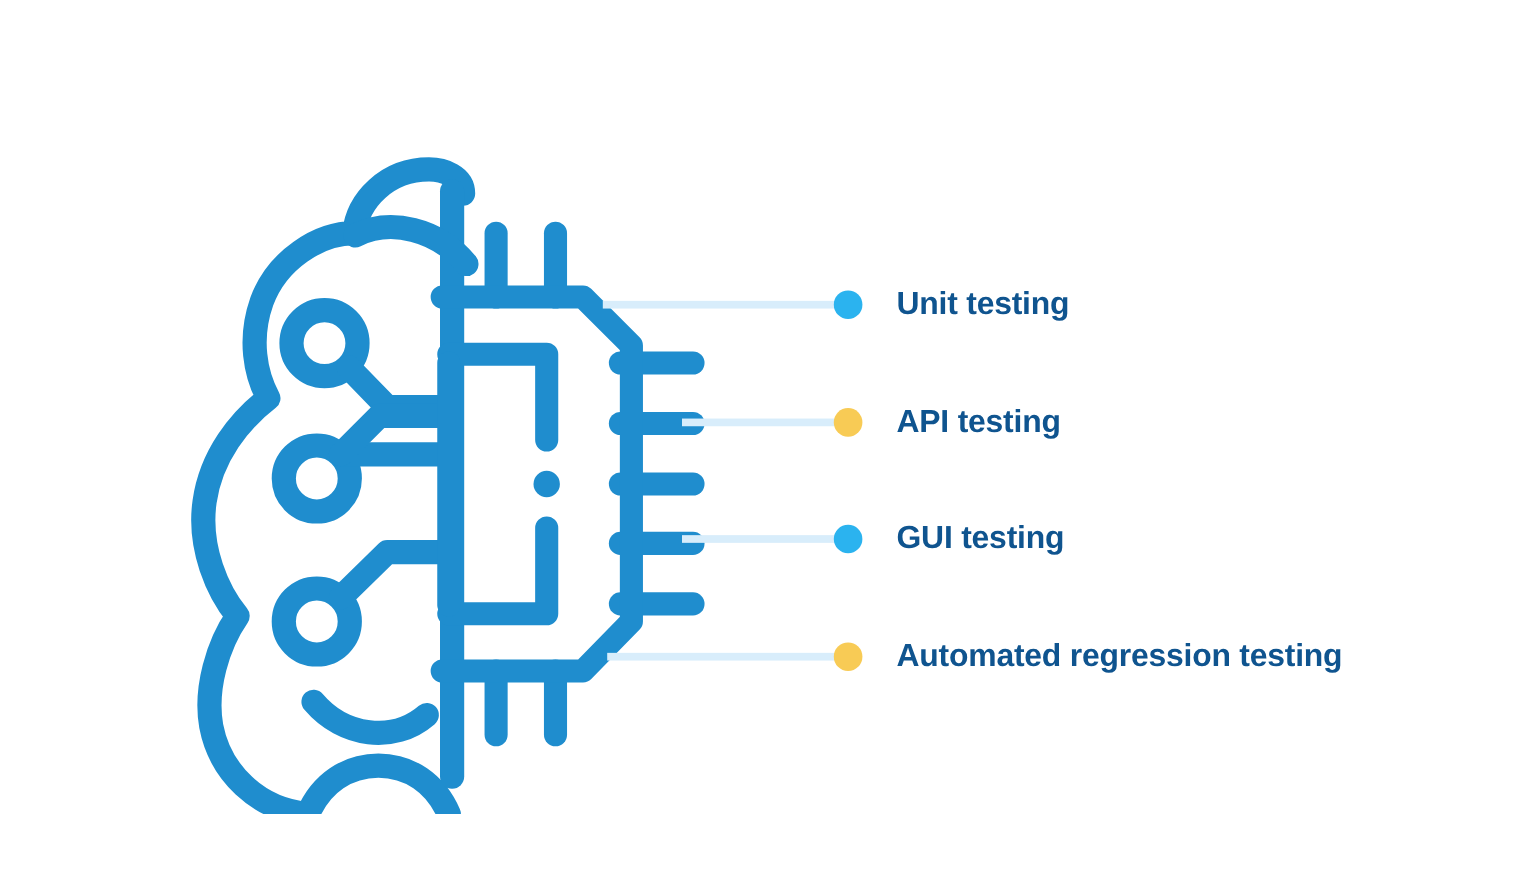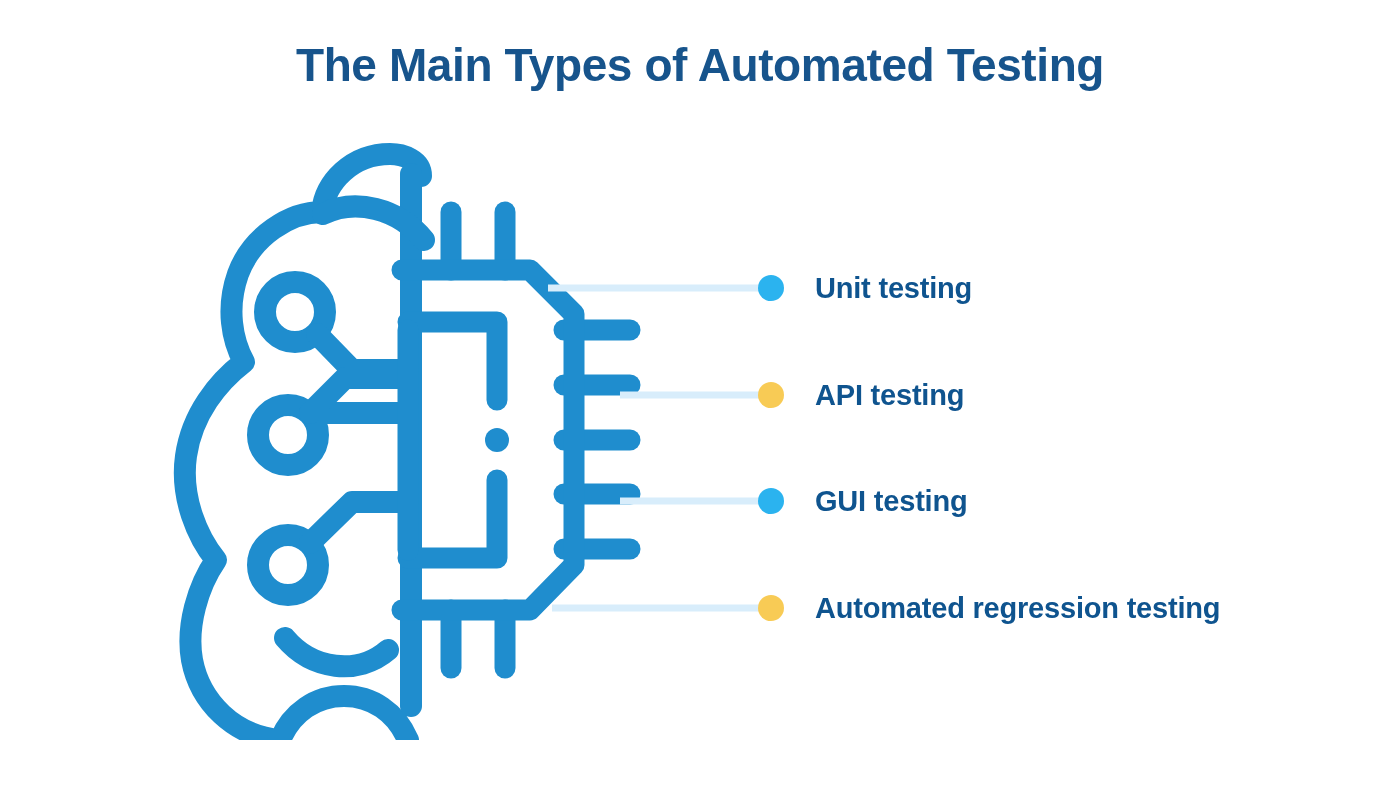--- a/index.html
+++ b/index.html
@@ -48,21 +48,21 @@
   .illustration svg {
     display: block;
     width: 520px;
     height: 600px;
   }
 
   
   .legend {
     position: absolute;
     left: 0;
-    top: 11px;
+    top: 0;
     width: 1400px;
     height: 776px;
     pointer-events: none;
   }
   .legend-row {
     position: absolute;
     left: 0;
     height: 44px;
     display: flex;
     align-items: center;
@@ -99,21 +99,20 @@
   .row-1 { top: 255px; }
   .row-2 { top: 362px; }
   .row-3 { top: 468px; }
   .row-4 { top: 575px; }
 </style>
 </head>
 <body>
 
 <div id="infographic">
 
-  <div class="title">The Main Types of Automated Testing</div>
 
   <div class="illustration">
     <svg viewBox="0 0 520 600" xmlns="http://www.w3.org/2000/svg">
       <g fill="none" stroke="#1F8DCE" stroke-width="21" stroke-linecap="round" stroke-linejoin="round">
 
         <path stroke-width="22" d="
           M 281 36
           C 281 20, 263 14, 250 14
           C 212 14, 185 42, 182 72
           C 150 72, 112 96, 98 134

